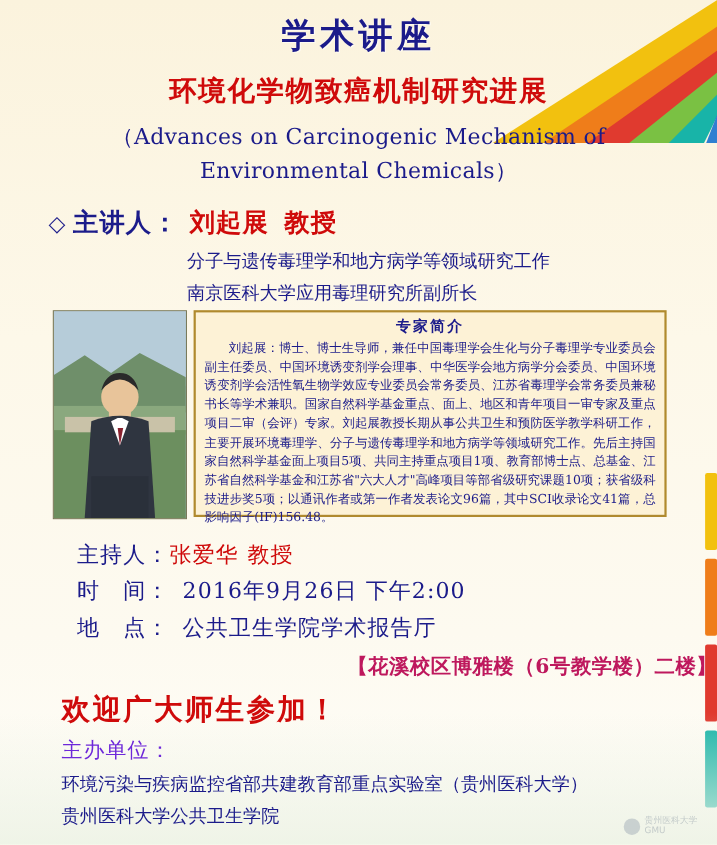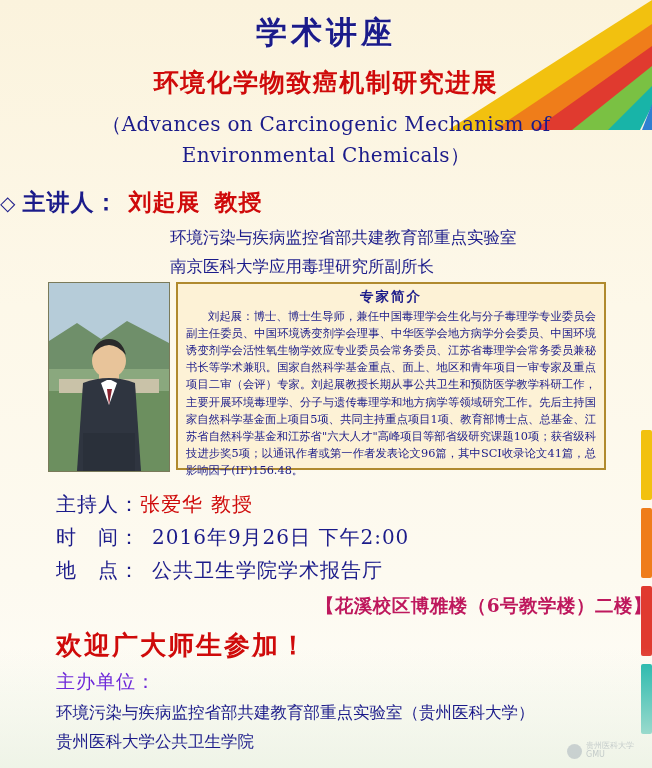--- a/index.html
+++ b/index.html
@@ -97,20 +97,21 @@
     font-size: 20px;
     color: #1b1b8a;
     line-height: 1.55;
     margin-top: 10px;
     letter-spacing: 0.3px;
   }
 
   
   .speaker-line {
     margin-top: 16px;
+    padding-left: 44px;
     font-family: "DejaVu Serif", serif;
     font-size: 23px;
     color: #1b1b8a;
     font-weight: bold;
     letter-spacing: 1px;
   }
   .speaker-line .diamond {
     color: #1b1b8a;
     font-size: 20px;
     margin-right: 6px;
@@ -174,21 +175,21 @@
     font-size: 11.3px;
     color: #1b1b8a;
     line-height: 1.52;
     text-align: justify;
     text-indent: 22px;
   }
 
   
   .details {
     margin-top: 14px;
-    padding-left: 56px;
+    padding-left: 70px;
     font-family: "DejaVu Serif", serif;
     font-size: 20px;
     color: #1b1b8a;
     line-height: 1.65;
     letter-spacing: 1px;
   }
   .details .row { white-space: nowrap; }
   .details .val { margin-left: 12px; }
   .host-name { color: #cf0a0a; }
   .host-title { color: #cf0a0a; margin-left: 8px; }
@@ -288,21 +289,21 @@
     <div class="title-en">
       <div>（Advances on Carcinogenic Mechanism of</div>
       <div>Environmental Chemicals）</div>
     </div>
 
     <div class="speaker-line">
       <span class="diamond">◇</span><span>主讲人：</span><span class="speaker-name">刘起展</span><span class="speaker-title">教授</span>
     </div>
 
     <div class="affil">
-      <div>环境污染与疾病监控省部共建教育部重点实验室</div>
+      <div>分子与遗传毒理学和地方病学等领域研究工作</div>
       <div>南京医科大学应用毒理研究所副所长</div>
     </div>
 
     <div class="mid-row">
       <div class="photo">
         <svg width="120" height="188" viewBox="0 0 120 188">
           <rect x="0" y="0" width="120" height="188" fill="#9fb8c9"></rect>
           <rect x="0" y="0" width="120" height="68" fill="#b6ccd9"></rect>
           <path d="M0 58 L28 40 L52 56 L78 38 L120 60 L120 92 L0 92 Z" fill="#6f8f6a"></path>
           <rect x="0" y="86" width="120" height="26" fill="#8aa87e"></rect>

